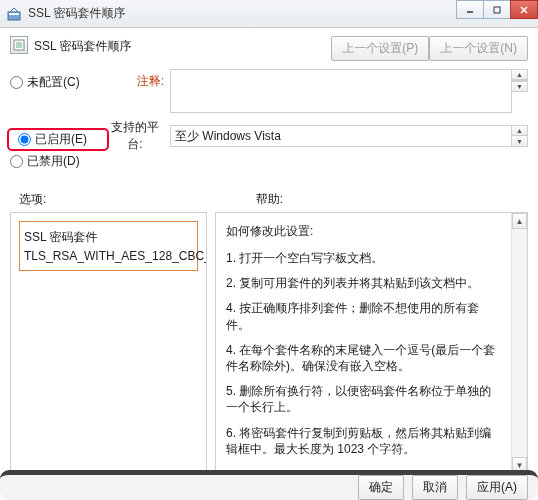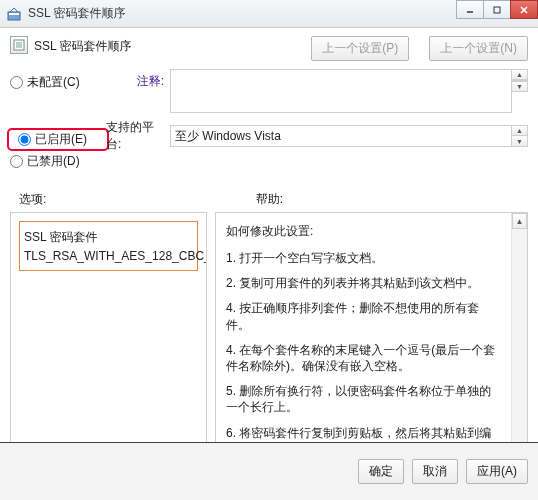--- a/index.html
+++ b/index.html
@@ -11,36 +11,36 @@
 .titlebar .title { flex: 1; font-size: 12px; color: #333; }
 .winbtns { display:flex; height:100%; }
 .winbtn { width: 28px; height: 19px; margin-top:0; border:1px solid #9db3c8; background:linear-gradient(#fdfdfe,#e6ecf3); display:flex; align-items:center; justify-content:center; font-size:9px; color:#334; margin-left:-1px;}
 .winbtn.close { background: linear-gradient(#e9756b,#cf4b3f); color:#fff; border-color:#a33;}
 .winbtn svg { display:block; }
 
 
 .header { display:flex; align-items:flex-start; padding: 8px 10px 4px 10px; }
 .header .hicon { width:18px; height:18px; margin-right:6px; border:1px solid #9aa; background:linear-gradient(#fff,#e8e8e8); display:inline-flex; align-items:center; justify-content:center;}
 .header .htitle { font-size:12px; flex:1; padding-top:2px; }
-.navbtns { display:flex; gap:20px; margin-left:auto; }
+.navbtns { display:flex; gap:0; margin-left:auto; }
 .btn { border:1px solid #b5b5b5; background:linear-gradient(#fdfdfd,#ececec); padding:3px 10px; font-size:12px; color:#777; border-radius:2px; cursor:pointer; }
 .btn.disabled { color:#9c9c9c; }
 
 
 .config { display:flex; padding: 4px 10px 0 10px; }
 .radios { width: 96px; }
 .radio-row { display:flex; align-items:center; margin: 5px 0; font-size:12px; }
 .radio-row input { margin-right:4px; }
 .radio-row.highlight { outline:2px solid #e03; outline-offset:1px; padding:0 8px; border-radius:2px;margin-top:40px;}
 .formcol { flex:1; }
 .form-line { display:flex; align-items:flex-start; margin-bottom:6px; }
-.form-line .lbl { width:64px; text-align:right; padding-right:6px; padding-top:4px; color:#4c1d95; }
+.form-line .lbl { width:64px; text-align:right; padding-right:6px; padding-top:4px; color:#c2410c; }
 .textarea { flex:1; height:44px; border:1px solid #cfcfcf; background:#fff; resize:none; font-size:12px; padding:3px; font-family:inherit;}
 .platform-row { display:flex; align-items:center; }
-.platform-row .lbl { width:64px; text-align:left; padding-right:6px; }
+.platform-row .lbl { width:64px; text-align:center; padding-right:6px; }
 .platform-val { flex:1; border:1px solid #cfcfcf; height:22px; padding:2px 4px; display:flex; align-items:center; background:#fff;}
 .spin { width:16px; display:flex; flex-direction:column; }
 .spinb { border:1px solid #cfcfcf; border-left:none; height:11px; background:linear-gradient(#fdfdfd,#ececec); display:flex; align-items:center; justify-content:center; font-size:7px; color:#555;}
 
 
 .sections { display:flex; padding: 16px 10px 4px 19px; }
 .sections .slabel { flex:1; font-size:12px; }
 .sections .slabel:last-child { flex:1.15; }
 
 
@@ -51,21 +51,21 @@
 .optbox { border:1px solid #d84; padding:4px 4px; }
 .optbox .line { margin:3px 0; font-size:12px; }
 .helpbody { flex:1; padding:10px 8px 10px 10px; font-size:12px; overflow:hidden; }
 .helpbody .h1 { margin-bottom:10px; }
 .helpbody p { margin: 9px 0; line-height:1.35; }
 .rscrl { width:16px; border-left:1px solid #e4e4e4; background:#f4f4f4; display:flex; flex-direction:column; }
 .rscrl .arrow { height:16px; border:1px solid #cfcfcf; background:linear-gradient(#fdfdfd,#ececec); display:flex; align-items:center; justify-content:center; font-size:8px; color:#555; }
 .rscrl .track { flex:1; }
 
 
-.footer { border-top:1px solid #404040; padding:16px 10px; display:flex; justify-content:flex-end; gap:8px; background:#f3f3f3; position:absolute; bottom:0; left:0; right:0; }
+.footer { border-top:5px solid #404040; padding:0 10px; display:flex; justify-content:flex-end; gap:8px; background:#f3f3f3; position:absolute; bottom:0; left:0; right:0;border-radius:9px; }
 .btn.primary { color:#222; }
 .container { position:relative; width:538px; height:500px; }
 </style>
 </head>
 <body>
 <div class="container">
 
 <div class="titlebar">
   <span class="icon">
     <svg width="14" height="14" viewBox="0 0 14 14">

